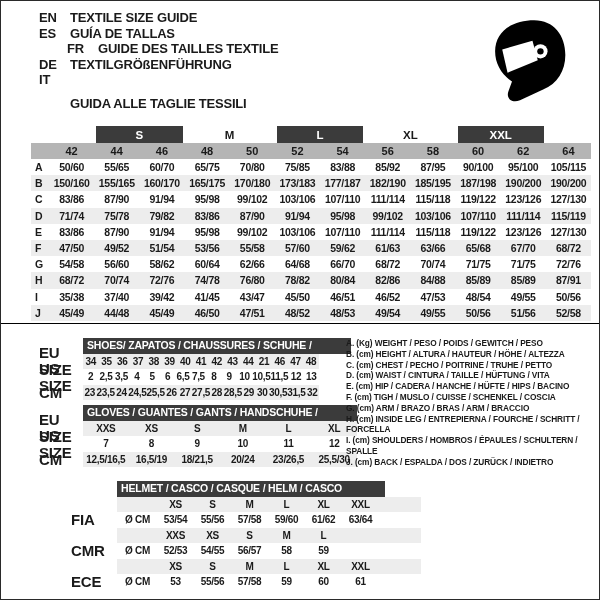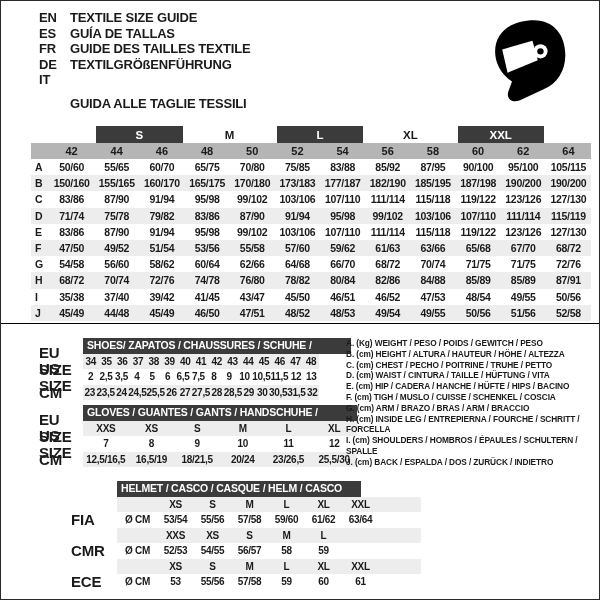--- a/index.html
+++ b/index.html
@@ -31,21 +31,21 @@
   .data-cell{text-align:center; letter-spacing:-0.3px; white-space:nowrap;}
   
   .separator{position:absolute; left:0; top:322px; width:600px; height:1px; background:#000;}
   
   .btable{position:absolute; left:38px;}
   #shoes-table{top:337px;} #gloves-table{top:404px;} #helmet-table{top:480px;}
   .brow{display:flex; height:15.5px; align-items:stretch;}
   .blabel{width:44px; font-weight:bold; font-size:15px; display:flex; align-items:center; letter-spacing:-0.2px;}
   #helmet-table .blabel{width:46px;padding-left:32px;}
   .btitle{background:var(--dark); color:#fff; font-weight:bold; font-size:10.5px; line-height:15.5px; padding-left:4px; letter-spacing:-0.2px; box-sizing:border-box;}
-  #shoes-table .btitle{width:268px;} #gloves-table .btitle{width:274px;} #helmet-table .btitle{width:244px;}
+  #shoes-table .btitle{width:268px;} #gloves-table .btitle{width:274px;} #helmet-table .btitle{width:268px;}
   .bvals{display:grid;}
   #shoes-table .bvals{grid-template-columns:repeat(15,1fr); width:236px;}
   #gloves-table .bvals{grid-template-columns:repeat(6,1fr); width:274px;}
   #helmet-table .bvals{grid-template-columns:40px repeat(6,37px); width:304px;}
   .bvals.stripe{background:var(--stripe);}
   .bcell{display:flex; align-items:center; justify-content:center; font-weight:bold; font-size:10px; letter-spacing:-0.3px; white-space:nowrap;}
   .bcell.unit{justify-content:flex-start; padding-left:8px;}
   
   #legend{position:absolute; left:345px; top:337px; width:246px;}
   .legend-line{font-weight:bold; font-size:8.3px; line-height:10.8px; letter-spacing:-0.1px;}
@@ -58,21 +58,21 @@
   <div class="lang-block">
       <div class="lang-row">
         <div class="lang-code" style="display: inline-block;">EN</div>
         <div class="lang-title" style="display: inline-block;">TEXTILE SIZE GUIDE</div>
       </div>
       <div class="lang-row">
         <div class="lang-code" style="display: inline-block;">ES</div>
         <div class="lang-title" style="display: inline-block;">GUÍA DE TALLAS</div>
       </div>
       <div class="lang-row">
-        <div class="lang-code" style="display: inline-block;">FR</div>
+        <div class="lang-code" style="display: inline-block; margin-left: 28px;">FR</div>
         <div class="lang-title" style="display: inline-block;">GUIDE DES TAILLES TEXTILE</div>
       </div>
       <div class="lang-row">
         <div class="lang-code" style="display: inline-block;">DE</div>
         <div class="lang-title" style="display: inline-block;">TEXTILGRÖßENFÜHRUNG</div>
       </div>
       <div class="lang-row">
         <div class="lang-code" style="display: inline-block;">IT</div>
         <div class="lang-title" style="display: inline-block; margin-top: 24px;">GUIDA ALLE TAGLIE TESSILI</div>
       </div>
@@ -279,21 +279,21 @@
             <div class="bcell">35</div>
             <div class="bcell">36</div>
             <div class="bcell">37</div>
             <div class="bcell">38</div>
             <div class="bcell">39</div>
             <div class="bcell">40</div>
             <div class="bcell">41</div>
             <div class="bcell">42</div>
             <div class="bcell">43</div>
             <div class="bcell">44</div>
-            <div class="bcell">45</div>
+            <div class="bcell">21</div>
             <div class="bcell">46</div>
             <div class="bcell">47</div>
             <div class="bcell">48</div>
           </div>
         </div>
         <div class="brow">
           <div class="blabel">US SIZE</div>
           <div class="bvals">
             <div class="bcell">2</div>
             <div class="bcell">2,5</div>

